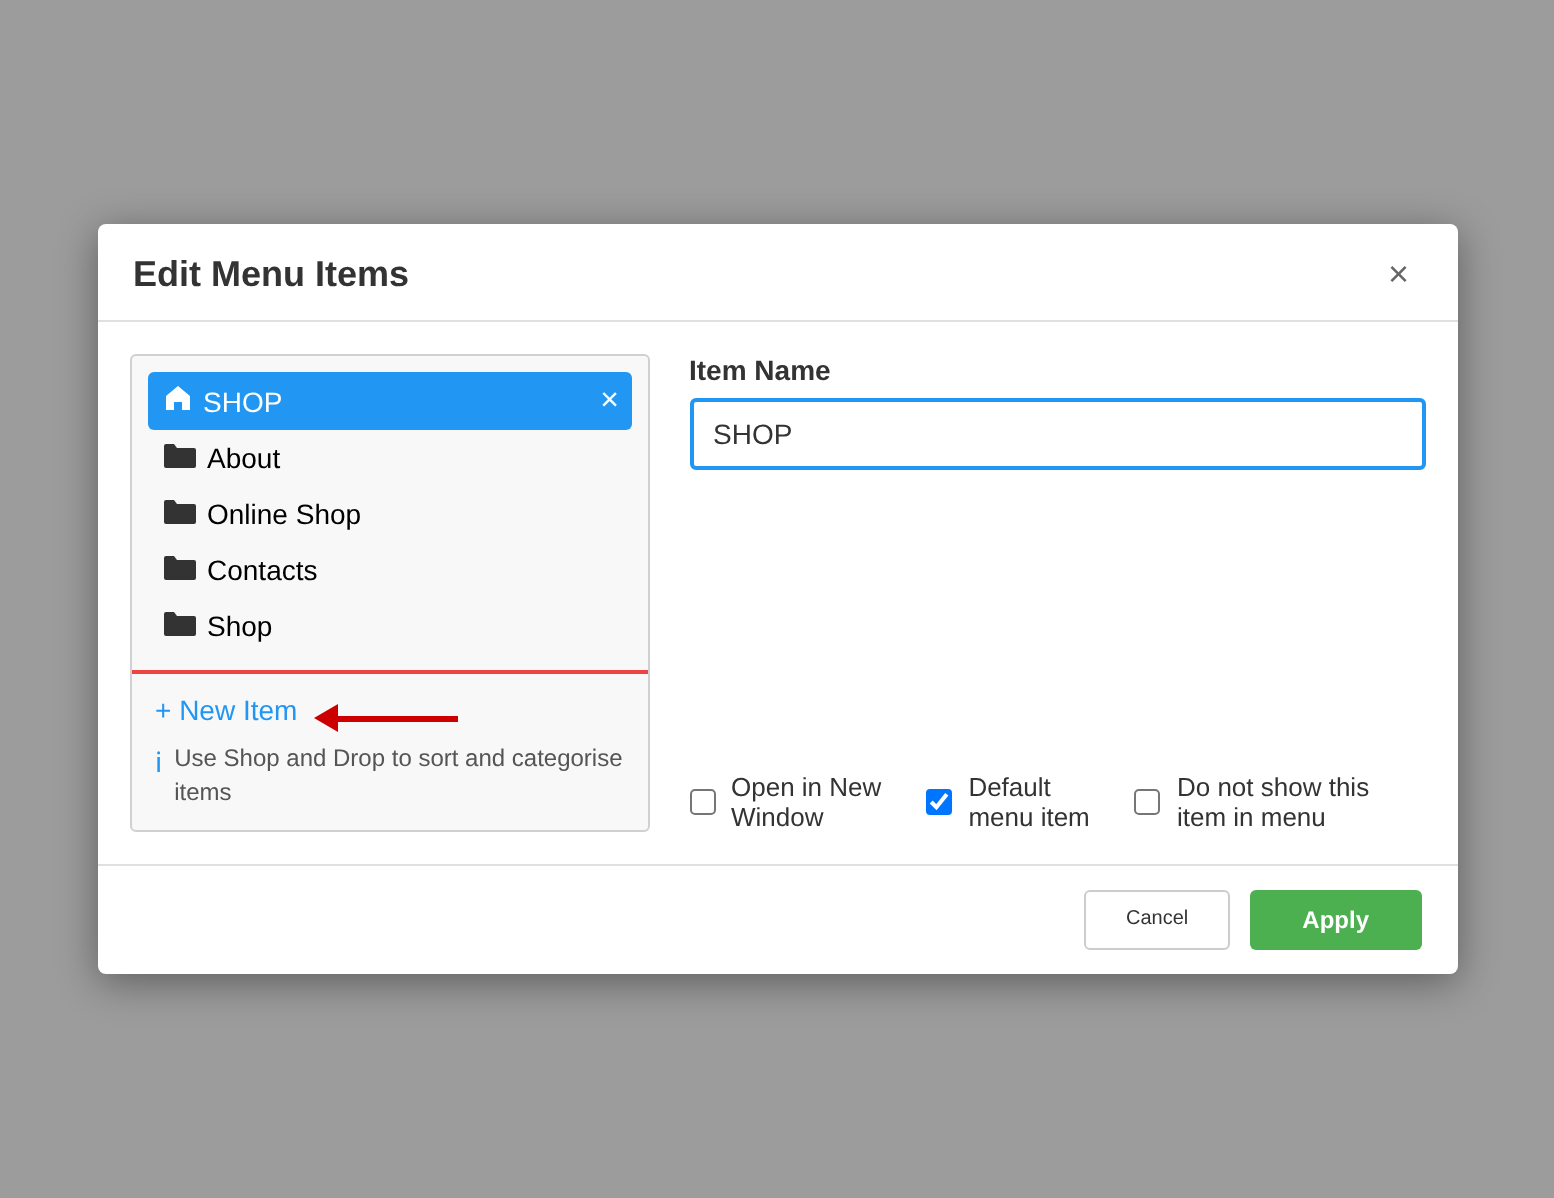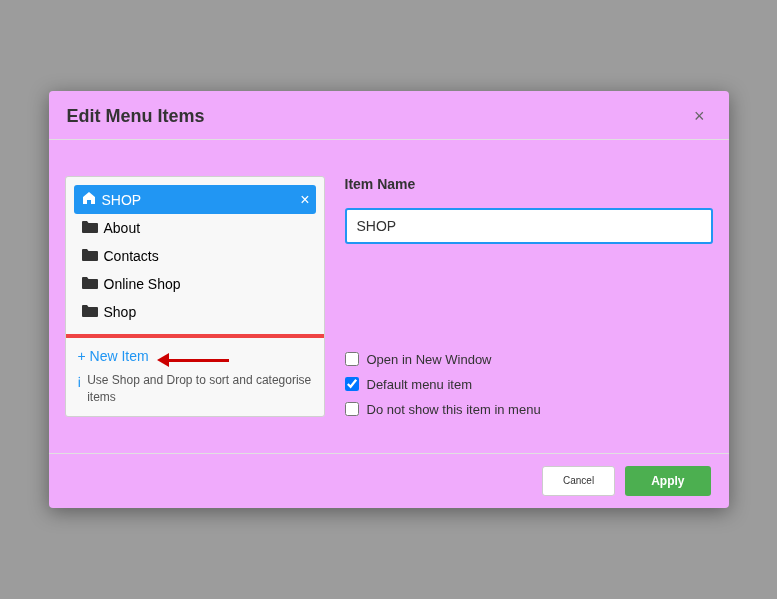--- a/index.html
+++ b/index.html
@@ -27,29 +27,28 @@
       top: 0; left: 0; right: 0; bottom: 0;
       background: rgba(0,0,0,0.3);
       z-index: 10;
       display: flex;
       align-items: center;
       justify-content: center;
     }
 
     
     .modal {
-      background: #f0abfc;
+      background: #ffffff;
       border-radius: 4px;
       box-shadow: 0 4px 20px rgba(0,0,0,0.4);
       width: 680px;
       max-height: 570px;
       display: flex;
       flex-direction: column;
       position: relative;
-      gap: 20px;
     }
 
     
     .modal-header {
       padding: 14px 18px 12px;
       border-bottom: 1px solid #e0e0e0;
       display: flex;
       align-items: center;
       justify-content: space-between;
     }
@@ -135,21 +134,21 @@
       display: none;
     }
 
     .menu-item.selected .menu-item-remove {
       display: block;
     }
 
     
     .menu-list-footer {
       padding: 10px 12px;
-      border-top: 4px solid #ef4444;
+      border-top: 2px solid #ef4444;
     }
 
     .new-item-btn {
       background: none;
       border: none;
       color: #2196F3;
       cursor: pointer;
       font-size: 14px;
       display: flex;
       align-items: center;
@@ -205,37 +204,37 @@
       flex: 1;
       display: flex;
       flex-direction: column;
       gap: 16px;
     }
 
     .field-label {
       font-size: 14px;
       font-weight: bold;
       color: #333;
-      margin-bottom: 16px;
+      margin-bottom: 6px;
     }
 
     .item-name-input {
       width: 100%;
       padding: 8px 10px;
       border: 2px solid #2196F3;
       border-radius: 3px;
       font-size: 14px;
       color: #333;
       outline: none;
     }
 
     .checkboxes-section {
       margin-top: auto;
       display: flex;
-      flex-direction: column;
+      flex-direction: row;
       gap: 10px;
     }
 
     .checkbox-row {
       display: flex;
       align-items: center;
       gap: 8px;
       font-size: 13px;
       color: #333;
     }
@@ -318,30 +317,30 @@
             </span>
             <span class="menu-item-label">About</span>
           </div>
 
           <div class="menu-item">
             <span class="menu-item-icon">
               <svg width="16" height="13" viewBox="0 0 16 13" fill="#333">
                 <path d="M0 2 Q0 1 1 1 L5 1 L6.5 3 L15 3 Q16 3 16 4 L16 12 Q16 13 15 13 L1 13 Q0 13 0 12 Z"></path>
               </svg>
             </span>
-            <span class="menu-item-label">Contacts</span>
+            <span class="menu-item-label">Online Shop</span>
           </div>
 
           <div class="menu-item">
             <span class="menu-item-icon">
               <svg width="16" height="13" viewBox="0 0 16 13" fill="#333">
                 <path d="M0 2 Q0 1 1 1 L5 1 L6.5 3 L15 3 Q16 3 16 4 L16 12 Q16 13 15 13 L1 13 Q0 13 0 12 Z"></path>
               </svg>
             </span>
-            <span class="menu-item-label">Online Shop</span>
+            <span class="menu-item-label">Contacts</span>
           </div>
 
           <div class="menu-item">
             <span class="menu-item-icon">
               <svg width="16" height="13" viewBox="0 0 16 13" fill="#333">
                 <path d="M0 2 Q0 1 1 1 L5 1 L6.5 3 L15 3 Q16 3 16 4 L16 12 Q16 13 15 13 L1 13 Q0 13 0 12 Z"></path>
               </svg>
             </span>
             <span class="menu-item-label">Shop</span>
           </div>

